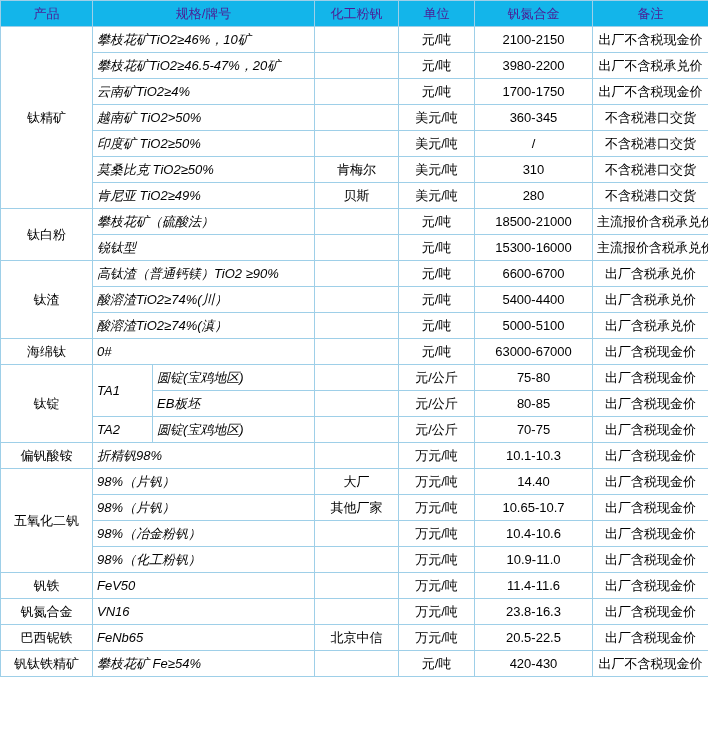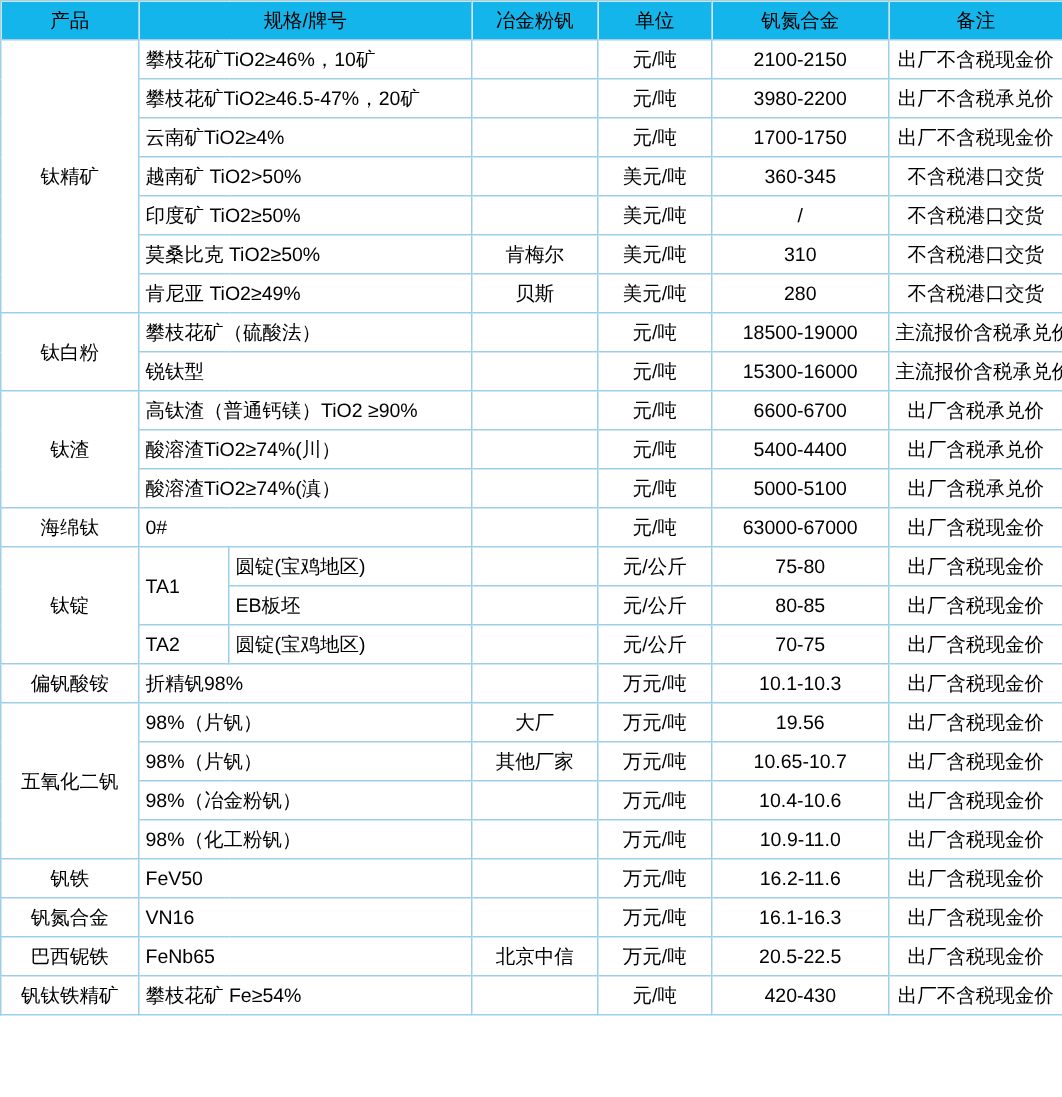--- a/index.html
+++ b/index.html
@@ -26,54 +26,54 @@
     font-size: 13px;
     font-weight: normal;
     vertical-align: middle;
     height: 26px;
     box-sizing: border-box;
     overflow: hidden;
     white-space: nowrap;
   }
   thead th {
     background: #13b5ea;
-    color: #000000;
+    color: #4c1d95;
     font-weight: bold;
     text-align: center;
     border: 1px solid #13b5ea;
     height: 28px;
   }
   .c-product { width: 92px; text-align: center; }
   .c-spec-a  { width: 60px;  text-align: left; padding-left: 6px; }
   .c-spec-b  { width: 162px; text-align: left; padding-left: 6px; }
   .c-maker   { width: 84px;  text-align: center; }
   .c-unit    { width: 76px;  text-align: center; }
   .c-price   { width: 118px; text-align: center; }
   .c-note    { width: 116px; text-align: center; }
   td.center  { text-align: center; }
-  td.left    { text-align: left; padding-left: 6px; }
+  td.left    { text-align: left; padding-left: 6px; font-style: italic; }
 </style>
 </head>
 <body>
 
 <table id="price-table">
   <colgroup>
     <col class="c-product">
     <col class="c-spec-a">
     <col class="c-spec-b">
     <col class="c-maker">
     <col class="c-unit">
     <col class="c-price">
     <col class="c-note">
   </colgroup>
   <thead>
     <tr>
       <th>产品</th>
       <th colspan="2">规格/牌号</th>
-      <th>冶金粉钒</th>
+      <th>化工粉钒</th>
       <th>单位</th>
       <th>钒氮合金</th>
       <th>备注</th>
     </tr>
   </thead>
   <tbody id="table-body">
       <tr>
         <td class="center" rowspan="7">钛精矿</td>
         <td class="left" colspan="2">攀枝花矿TiO2≥46%，10矿</td>
         <td class="center"></td>
@@ -121,21 +121,21 @@
         <td class="center">贝斯</td>
         <td class="center">美元/吨</td>
         <td class="center">280</td>
         <td class="center">不含税港口交货</td>
       </tr>
       <tr>
         <td class="center" rowspan="2">钛白粉</td>
         <td class="left" colspan="2">攀枝花矿（硫酸法）</td>
         <td class="center"></td>
         <td class="center">元/吨</td>
-        <td class="center">18500-19000</td>
+        <td class="center">18500-21000</td>
         <td class="center">主流报价含税承兑价</td>
       </tr>
       <tr>
         <td class="left" colspan="2">锐钛型</td>
         <td class="center"></td>
         <td class="center">元/吨</td>
         <td class="center">15300-16000</td>
         <td class="center">主流报价含税承兑价</td>
       </tr>
       <tr>
@@ -198,21 +198,21 @@
         <td class="center"></td>
         <td class="center">万元/吨</td>
         <td class="center">10.1-10.3</td>
         <td class="center">出厂含税现金价</td>
       </tr>
       <tr>
         <td class="center" rowspan="4">五氧化二钒</td>
         <td class="left" colspan="2">98%（片钒）</td>
         <td class="center">大厂</td>
         <td class="center">万元/吨</td>
-        <td class="center">19.56</td>
+        <td class="center">14.40</td>
         <td class="center">出厂含税现金价</td>
       </tr>
       <tr>
         <td class="left" colspan="2">98%（片钒）</td>
         <td class="center">其他厂家</td>
         <td class="center">万元/吨</td>
         <td class="center">10.65-10.7</td>
         <td class="center">出厂含税现金价</td>
       </tr>
       <tr>
@@ -227,29 +227,29 @@
         <td class="center"></td>
         <td class="center">万元/吨</td>
         <td class="center">10.9-11.0</td>
         <td class="center">出厂含税现金价</td>
       </tr>
       <tr>
         <td class="center">钒铁</td>
         <td class="left" colspan="2">FeV50</td>
         <td class="center"></td>
         <td class="center">万元/吨</td>
-        <td class="center">16.2-11.6</td>
+        <td class="center">11.4-11.6</td>
         <td class="center">出厂含税现金价</td>
       </tr>
       <tr>
         <td class="center">钒氮合金</td>
         <td class="left" colspan="2">VN16</td>
         <td class="center"></td>
         <td class="center">万元/吨</td>
-        <td class="center">16.1-16.3</td>
+        <td class="center">23.8-16.3</td>
         <td class="center">出厂含税现金价</td>
       </tr>
       <tr>
         <td class="center">巴西铌铁</td>
         <td class="left" colspan="2">FeNb65</td>
         <td class="center">北京中信</td>
         <td class="center">万元/吨</td>
         <td class="center">20.5-22.5</td>
         <td class="center">出厂含税现金价</td>
       </tr>

